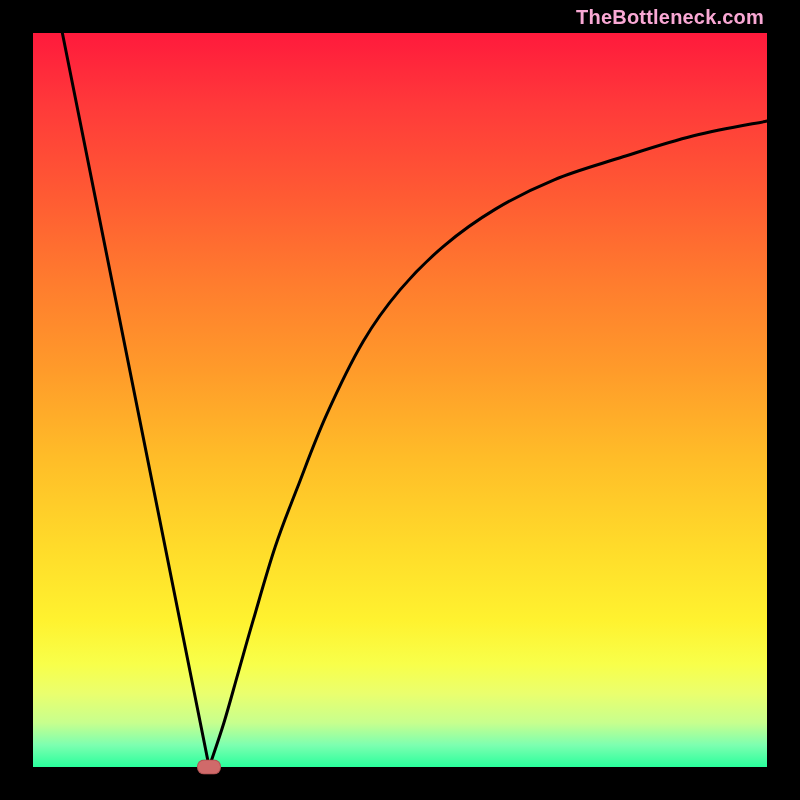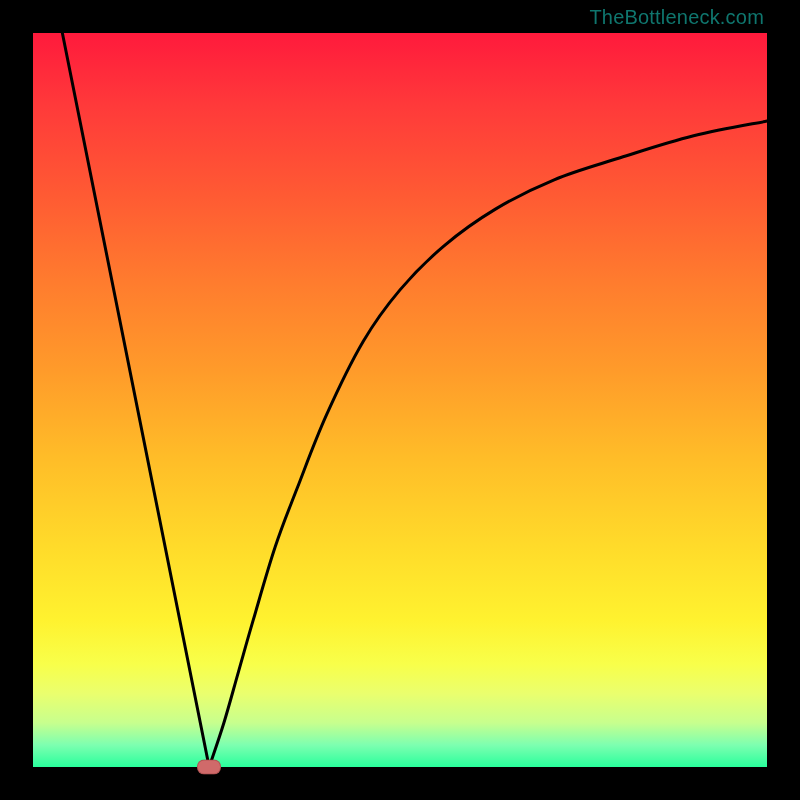--- a/index.html
+++ b/index.html
@@ -38,24 +38,24 @@
       #eaff6e 90%,
       #c7ff8e 94%,
       #7dffb0 97%,
       #29ff9c 100%
     );
   }
   .attribution {
     position: absolute;
     top: 6px;
     right: 36px;
-    color: #0f766e;
+    color: #f9a8d4;
     font-size: 20px;
     letter-spacing: 0.2px;
-    font-weight: 400;
+    font-weight: 700;
     user-select: none;
     text-align: right;
   }
   svg.curves {
     position: absolute;
     left: 0;
     top: 0;
     width: 734px;
     height: 734px;
     overflow: visible;

